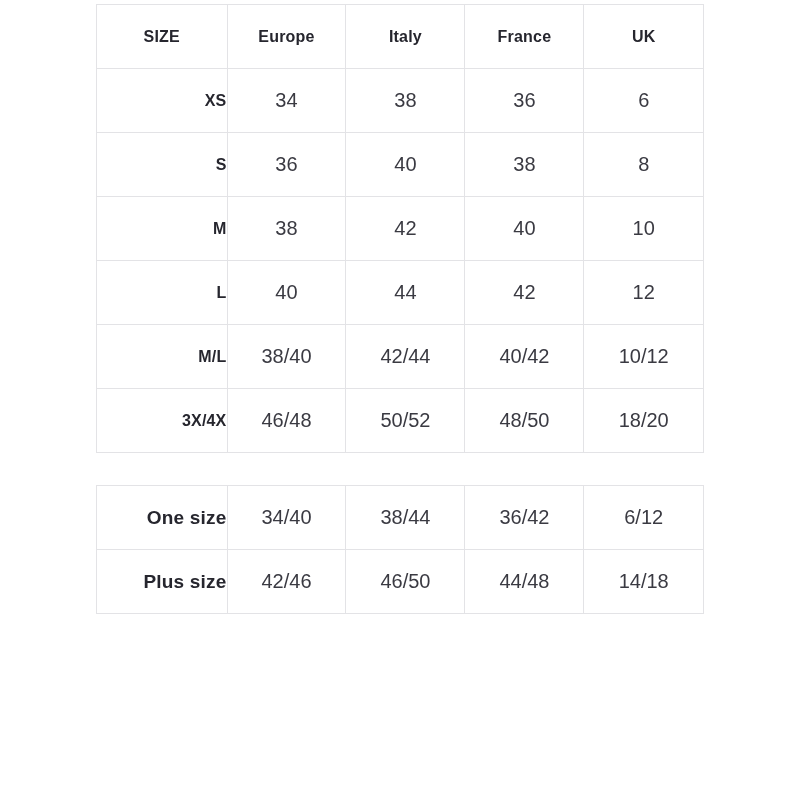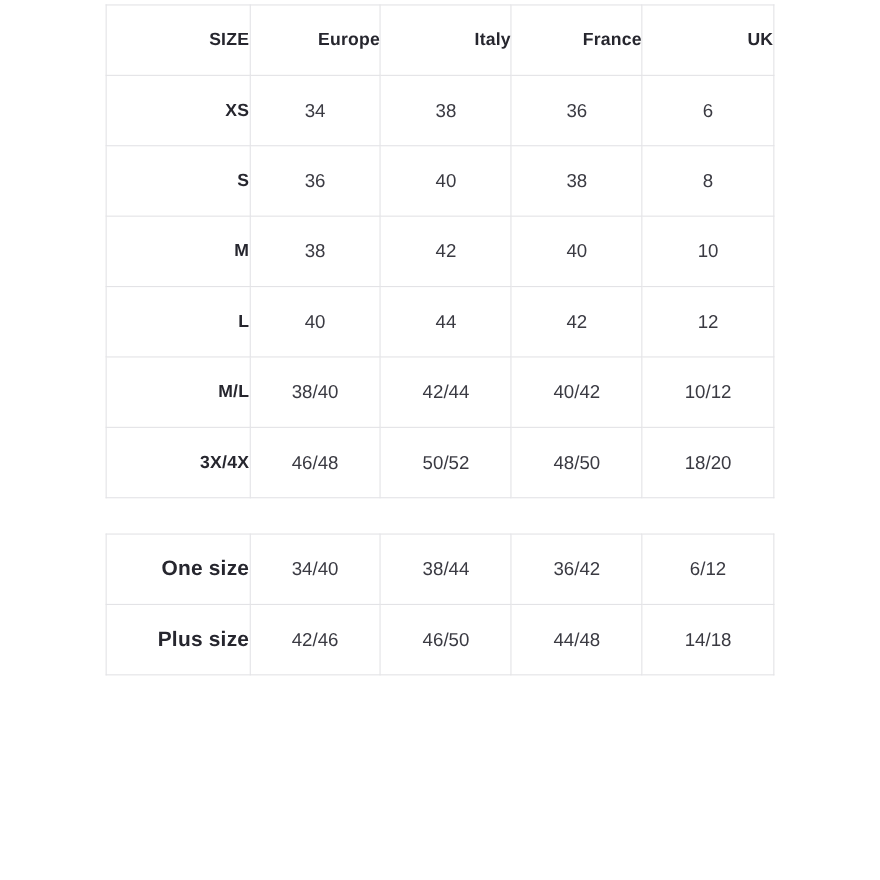--- a/index.html
+++ b/index.html
@@ -51,32 +51,31 @@
   .main-table col.c3,
   .secondary-table col.c3 { width: 19.6%; }
   .main-table col.c4,
   .secondary-table col.c4 { width: 19.7%; }
 
   th.head-cell {
     font-weight: bold;
     font-size: 16px;
     letter-spacing: 0.2px;
     color: #26262e;
-    text-align: right;
   }
   td.row-label {
     font-weight: bold;
     font-size: 16px;
     letter-spacing: 0.2px;
     color: #26262e;
     text-align: right;
   }
   td.value-cell {
     font-weight: normal;
-    font-size: 17px;
+    font-size: 20px;
     color: #3a3a42;
   }
   .secondary-table td.row-label {
     font-size: 19px;
   }
 </style>
 </head>
 <body>
 
 <div class="page">

